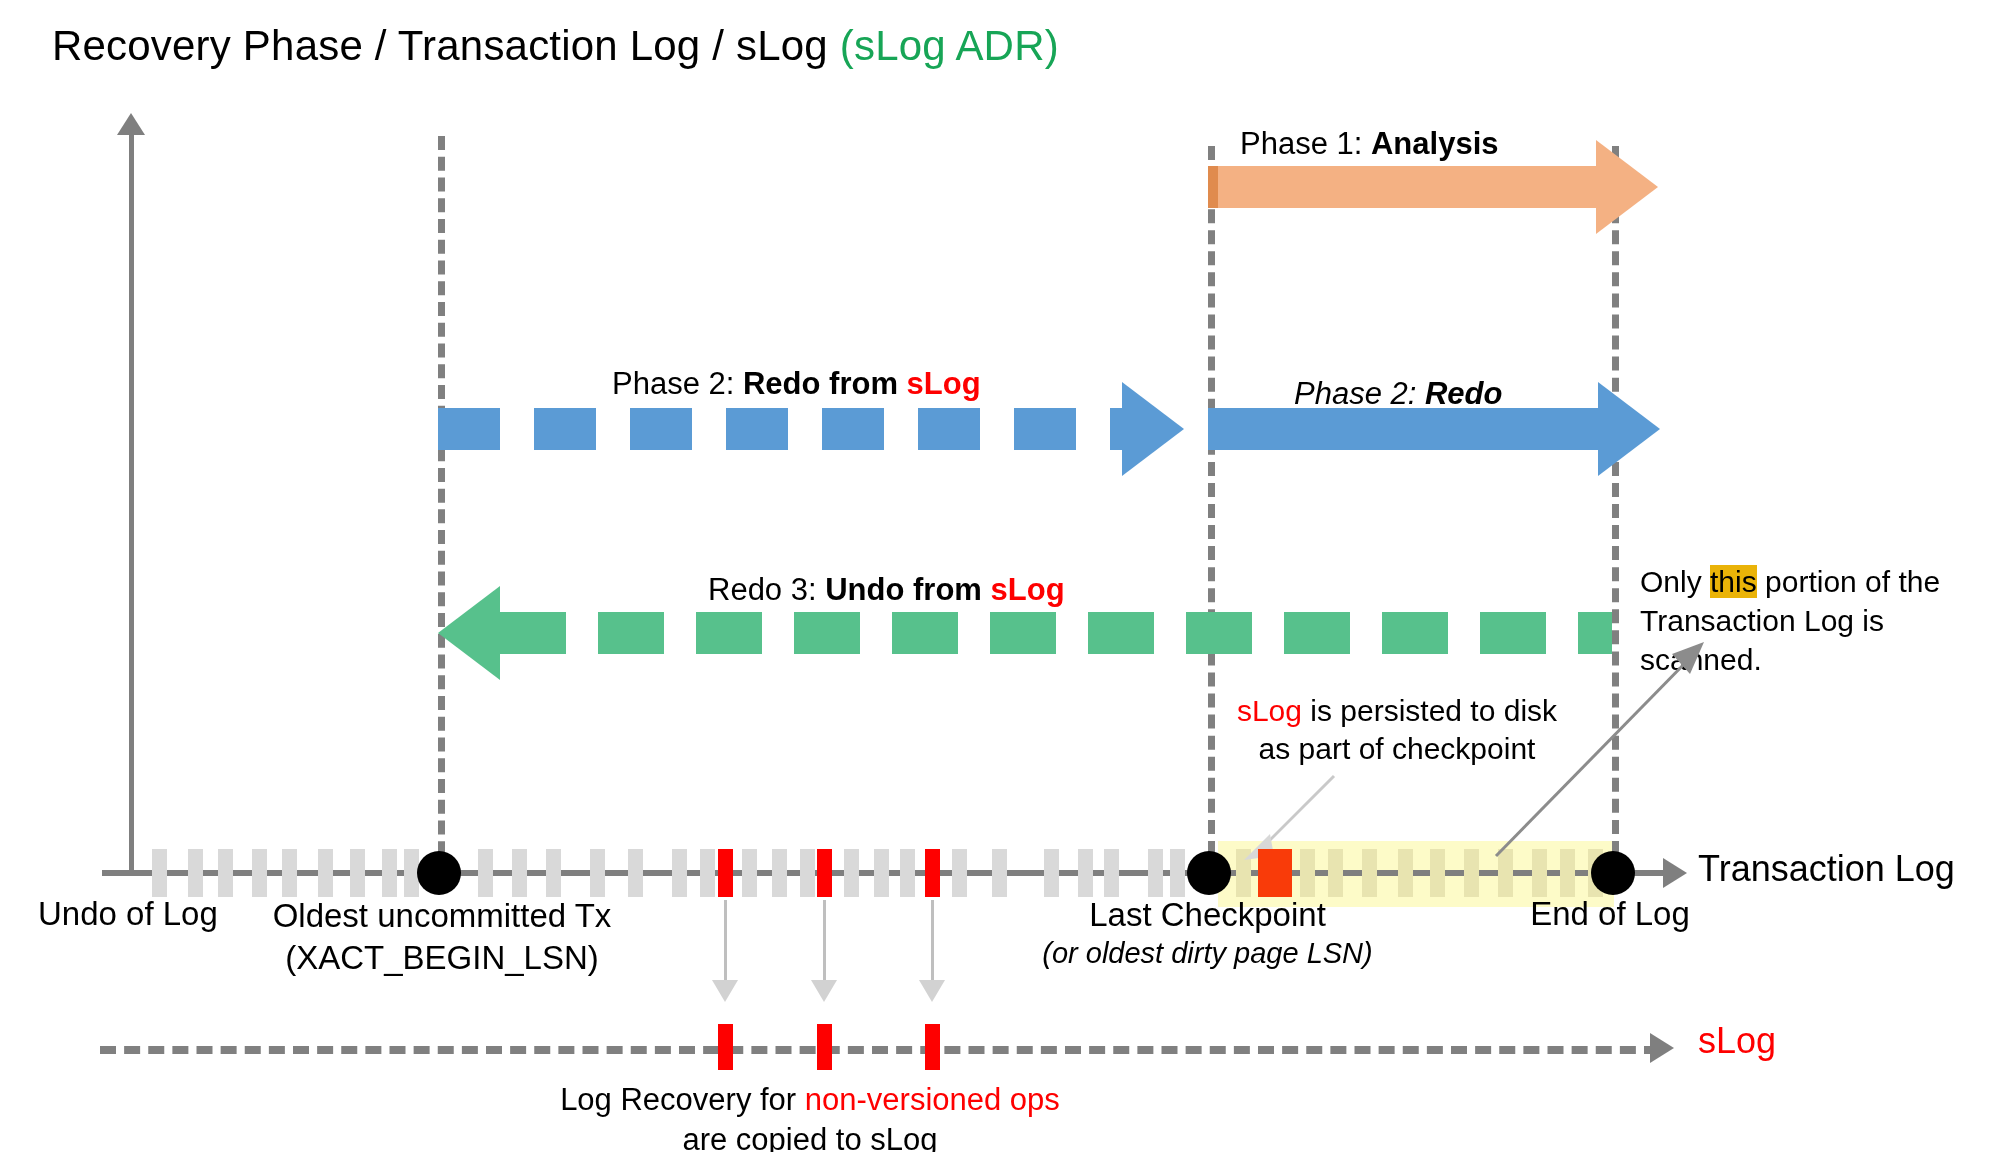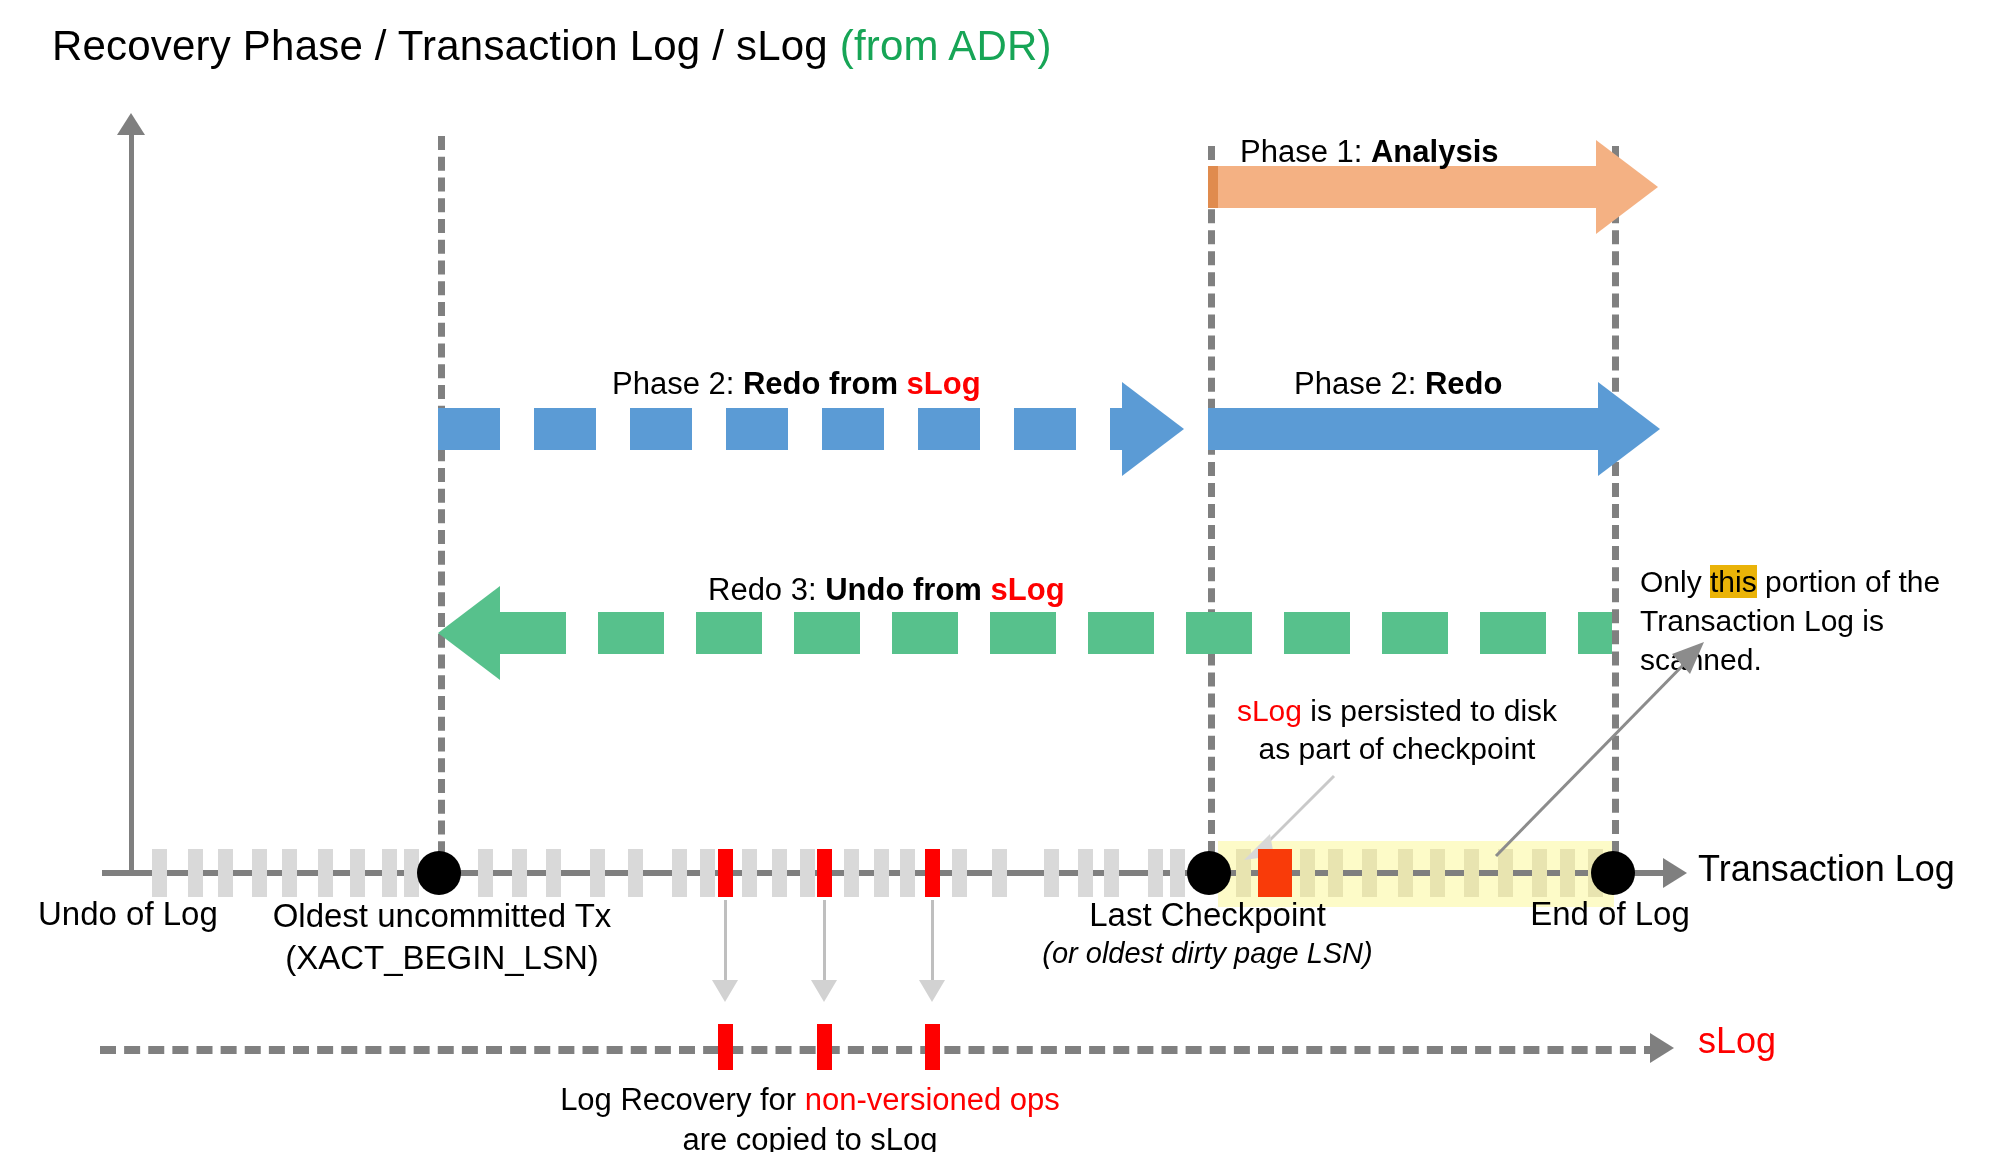--- a/index.html
+++ b/index.html
@@ -86,21 +86,21 @@
   #lbl-onlythis{left:1640px;top:562px;font-size:30px;width:350px;text-align:left;line-height:1.3;}
   #lbl-onlythis .hl{background:#eab308;}
   #lbl-logrecords{left:545px;top:1080px;font-size:31px;width:530px;text-align:center;line-height:1.3;}
   #lbl-logrecords .red{color:#fe0000;}
 </style>
 </head>
 <body>
 
 <div id="stage">
 
-  <div class="abs" id="title"><span>Recovery Phase / Transaction Log / sLog </span><span class="adr">(from ADR)</span></div>
+  <div class="abs" id="title"><span>Recovery Phase / Transaction Log / sLog </span><span class="adr">(sLog ADR)</span></div>
 
   <div class="abs vaxis-line"></div>
   <div class="abs vaxis-head"></div>
 
   <div class="abs" id="hl-band"></div>
 
   <div class="abs tl-line"></div>
   <div class="abs tl-head"></div>
 
   <div id="ticks-layer">
@@ -159,38 +159,38 @@
       <div class="conn-head" style="left: 919px; top: 980px;"></div>
     </div>
 
   <div class="abs vdash" id="dash-oldest"></div>
   <div class="abs vdash" id="dash-ckpt"></div>
   <div class="abs vdash" id="dash-end"></div>
 
   <div class="abs bar" id="p1-bar"></div>
   <div class="abs" id="p1-tab"></div>
   <div class="abs barhead" id="p1-head"></div>
-  <div class="abs arrowlabel" style="left:1240px;top:178px;transform:translateY(-44px);"><span>Phase 1: </span><b>Analysis</b></div>
+  <div class="abs arrowlabel" style="left:1240px;top:170px;transform:translateY(-44px);"><span>Phase 1: </span><b>Analysis</b></div>
 
   <div class="abs" id="p2a-wrap">
       <div class="dashbar" style="left: 0px; width: 62px; background: rgb(91, 155, 213);"></div>
       <div class="dashbar" style="left: 96px; width: 62px; background: rgb(91, 155, 213);"></div>
       <div class="dashbar" style="left: 192px; width: 62px; background: rgb(91, 155, 213);"></div>
       <div class="dashbar" style="left: 288px; width: 62px; background: rgb(91, 155, 213);"></div>
       <div class="dashbar" style="left: 384px; width: 62px; background: rgb(91, 155, 213);"></div>
       <div class="dashbar" style="left: 480px; width: 62px; background: rgb(91, 155, 213);"></div>
       <div class="dashbar" style="left: 576px; width: 62px; background: rgb(91, 155, 213);"></div>
       <div class="dashbar" style="left: 672px; width: 12px; background: rgb(91, 155, 213);"></div>
     </div>
   <div class="abs barhead" id="p2a-head"></div>
   <div class="abs arrowlabel" style="left:612px;top:366px;"><span>Phase 2: </span><b>Redo from </b><span class="red">sLog</span></div>
 
   <div class="abs bar" id="p2b-bar"></div>
   <div class="abs barhead" id="p2b-head"></div>
-  <div class="abs arrowlabel" style="left:1294px;top:366px;"><span>Phase 2: </span><b>Redo</b></div>
+  <div class="abs arrowlabel" style="left:1294px;top:376px;font-style:italic;"><span>Phase 2: </span><b>Redo</b></div>
 
   <div class="abs" id="p3-wrap">
       <div class="dashbar" style="left: 0px; width: 66px; background: rgb(87, 193, 140);"></div>
       <div class="dashbar" style="left: 98px; width: 66px; background: rgb(87, 193, 140);"></div>
       <div class="dashbar" style="left: 196px; width: 66px; background: rgb(87, 193, 140);"></div>
       <div class="dashbar" style="left: 294px; width: 66px; background: rgb(87, 193, 140);"></div>
       <div class="dashbar" style="left: 392px; width: 66px; background: rgb(87, 193, 140);"></div>
       <div class="dashbar" style="left: 490px; width: 66px; background: rgb(87, 193, 140);"></div>
       <div class="dashbar" style="left: 588px; width: 66px; background: rgb(87, 193, 140);"></div>
       <div class="dashbar" style="left: 686px; width: 66px; background: rgb(87, 193, 140);"></div>

